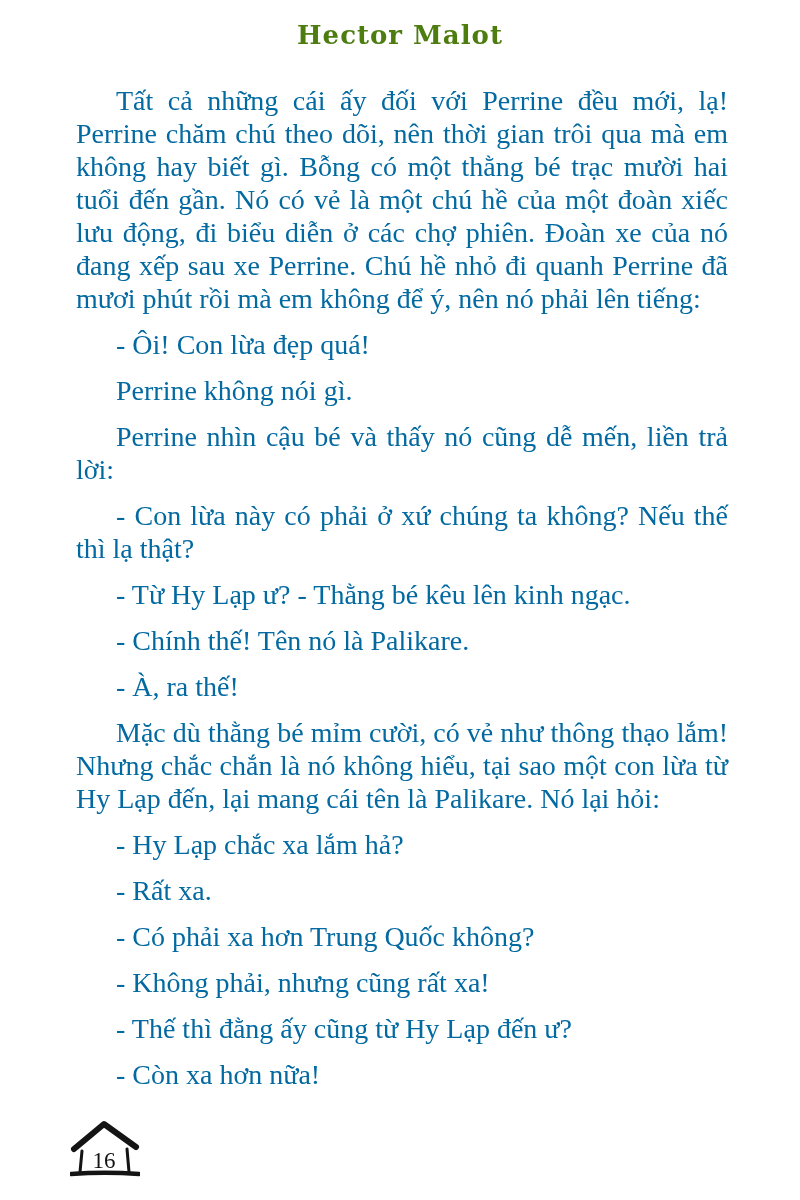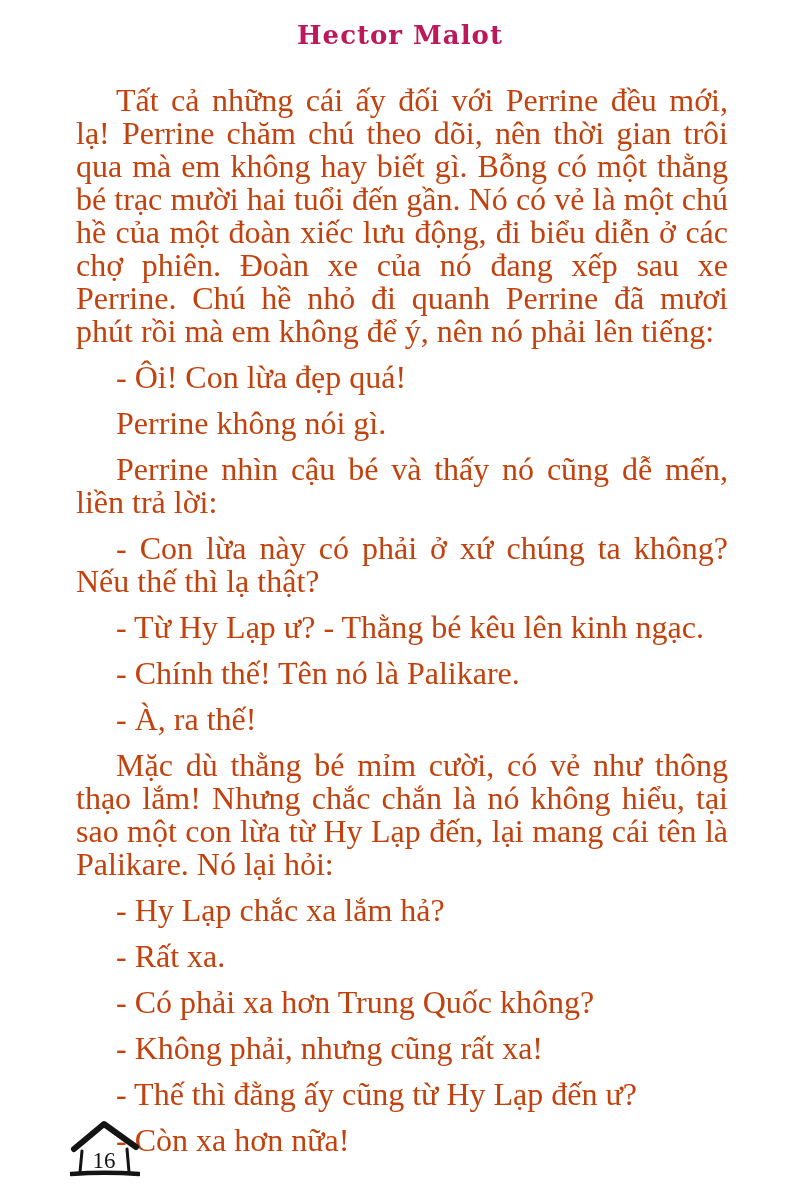--- a/index.html
+++ b/index.html
@@ -17,35 +17,35 @@
     font-family: "Liberation Serif", "DejaVu Serif", serif;
     overflow: hidden;
   }
   .running-head {
     padding-top: 20px;
     text-align: center;
     font-family: "DejaVu Serif", "Liberation Serif", serif;
     font-weight: 700;
     font-size: 26px;
     letter-spacing: 1px;
-    color: #be185d;
+    color: #4d7c0f;
   }
   .content {
     position: absolute;
     top: 84px;
     left: 76px;
     width: 652px;
   }
   .para {
     margin: 0 0 13px 0;
-    font-size: 32px;
+    font-size: 28px;
     line-height: 33px;
     text-align: justify;
     text-indent: 40px;
-    color: #c2410c;
+    color: #0369a1;
   }
   .footer {
     position: absolute;
     left: 70px;
     top: 1118px;
     width: 70px;
     height: 62px;
   }
   .footer svg {
     display: block;

